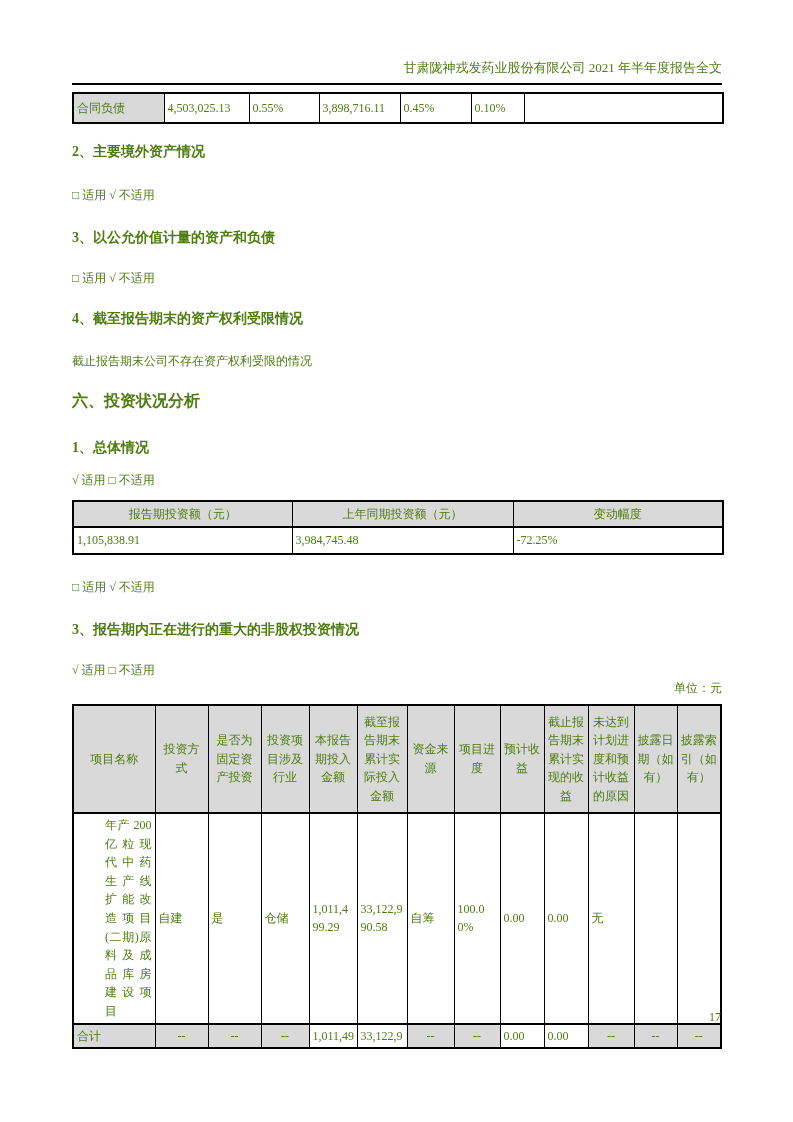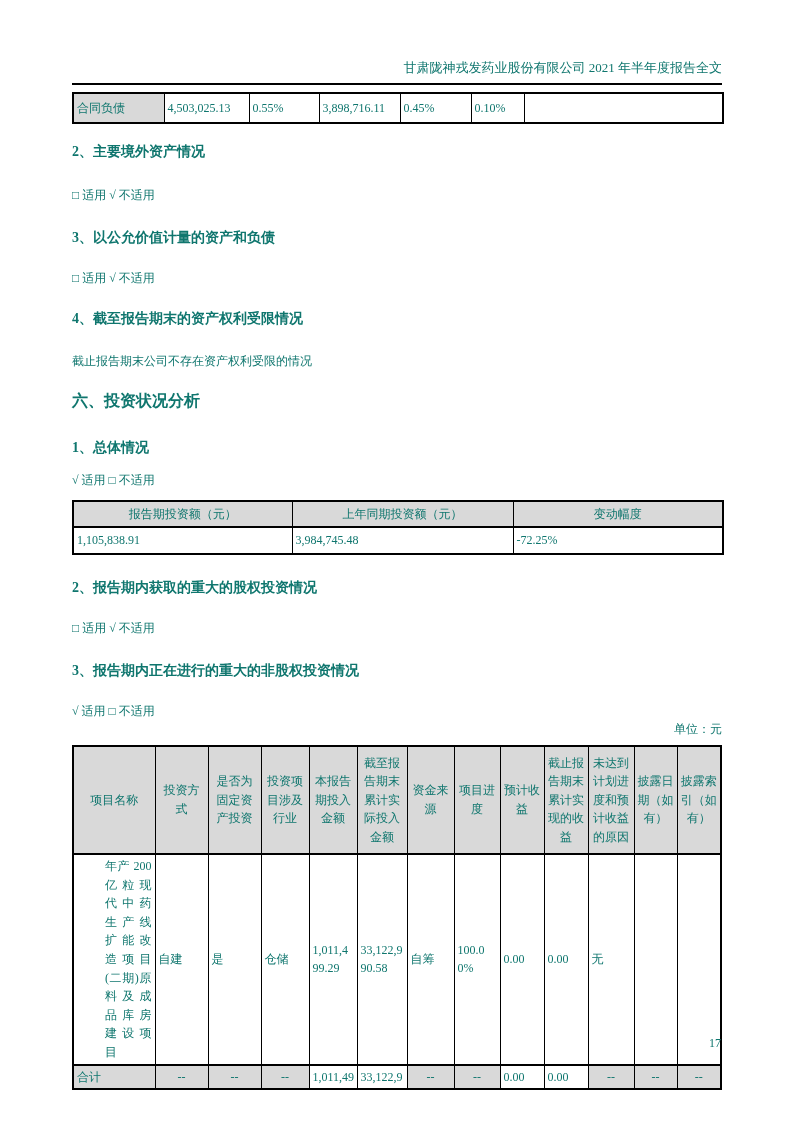--- a/index.html
+++ b/index.html
@@ -4,21 +4,21 @@
 <style>
   * { margin: 0; padding: 0; box-sizing: border-box; }
   html,body { background:#888; }
   .page {
     position: relative;
     width: 793px;
     height: 1122px;
     margin: 0 auto;
     background: #ffffff;
     font-family: "Liberation Serif", "DejaVu Serif", serif;
-    color: #0f766e;
+    color: #4d7c0f;
     overflow: hidden;
   }
   .content { margin-left: 72px; width: 650px; }
 
   
   .page-header {
     margin-top: 58px;
     padding-bottom: 5px;
     border-bottom: 2px solid #000;
     text-align: right;
@@ -79,21 +79,21 @@
   .t2 .drow td { height: 27px; }
 
   .t3 { margin-top: 8px; line-height: 1.55; }
   .t3 .hrow td { height: 108px; text-align: center; }
   .t3 .drow td { height: 135px; }
   .t3 .trow td { height: 23px; white-space: nowrap; }
 
   .footer-pagenum {
     position: absolute;
     right: 72px;
-    top: 1036px;
+    top: 1010px;
     font-size: 12px;
   }
   .mt19 { margin-top: 19px; }
   .mt27 { margin-top: 27px; }
   .mt26 { margin-top: 26px; }
   .mt24 { margin-top: 24px; }
   .mt22 { margin-top: 22px; }
   .mt28 { margin-top: 28px; }
   .mt16 { margin-top: 16px; }
   .mt2  { margin-top: 2px; }
@@ -156,21 +156,20 @@
         <td class="gray ac">变动幅度</td>
       </tr>
       <tr class="drow">
         <td class="ar thick-top">1,105,838.91</td>
         <td class="ar thick-top">3,984,745.48</td>
         <td class="ar thick-top">-72.25%</td>
       </tr>
     </tbody>
       </table>
 
-    <div class="h-num mt24">2、报告期内获取的重大的股权投资情况</div>
     <div class="body-line mt24">□ 适用 √ 不适用</div>
 
     <div class="h-num mt26">3、报告期内正在进行的重大的非股权投资情况</div>
     <div class="body-line mt24">√ 适用 □ 不适用</div>
 
     <div class="unit-line mt2">单位：元</div>
 
     <table class="t3">
       <colgroup>
         <col style="width:82px">

